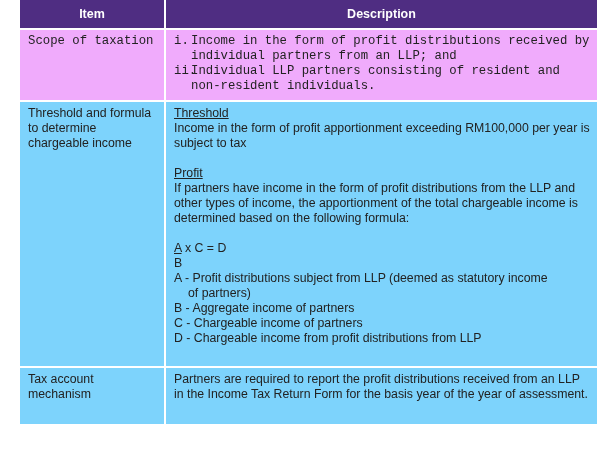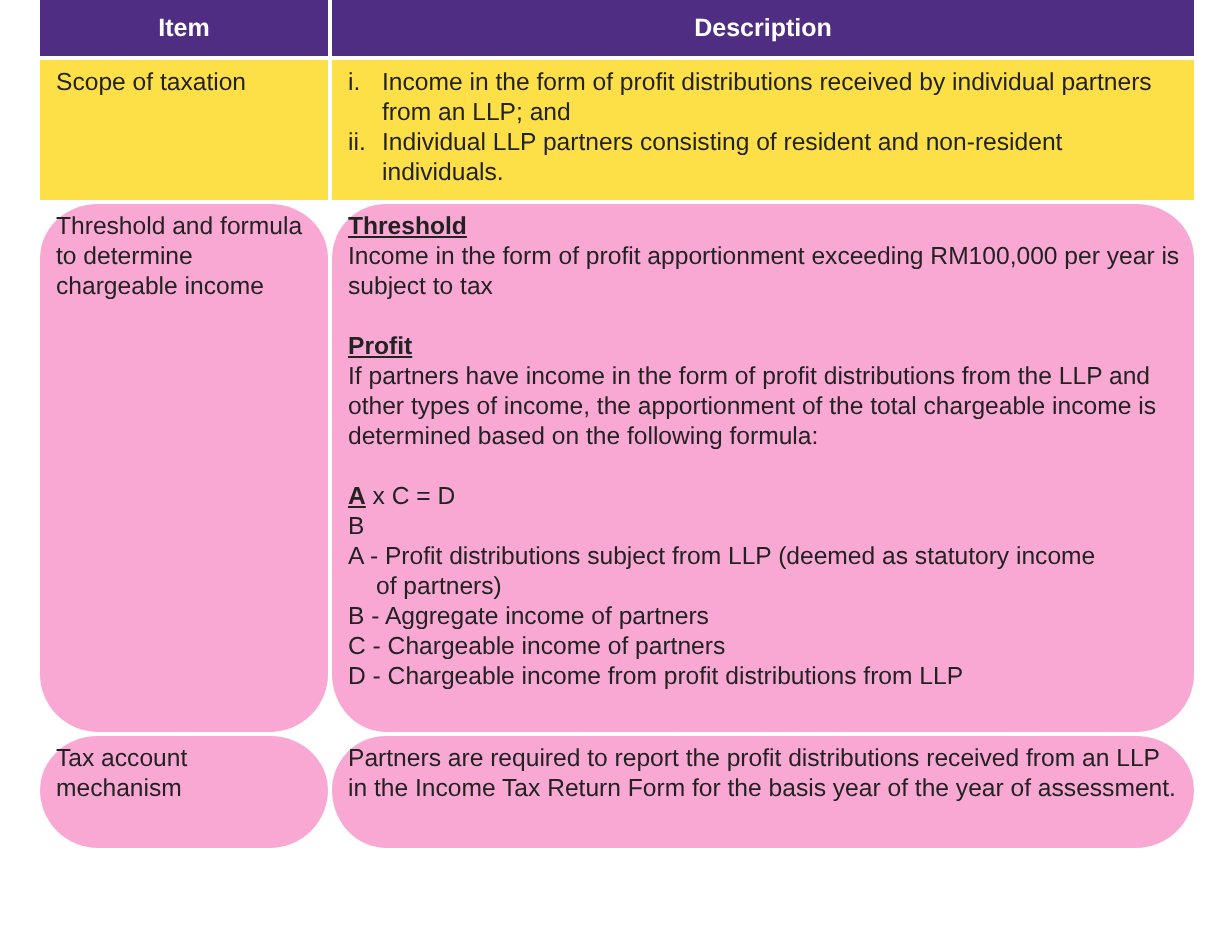--- a/index.html
+++ b/index.html
@@ -5,27 +5,27 @@
   html, body { margin: 0; padding: 0; background: #ffffff; }
   body { width: 607px; height: 468px; overflow: hidden; position: relative;
          font-family: "Liberation Sans", sans-serif; color: #222; }
   table.tax { position: absolute; left: 0; top: 0; width: 597px;
               border-collapse: separate; border-spacing: 0; font-size: 12.3px; line-height: 15px; padding-left: 20px; }
   table.tax th { background: #4f2d82; color: #fff; font-weight: bold; font-size: 12.5px;
                  height: 28px; padding: 0; text-align: center; }
   table.tax th + th { border-left: 2px solid #fff; }
   table.tax td { vertical-align: top; padding: 4px 7px 4px 8px; border-top: 2px solid #fff; }
   table.tax td + td { border-left: 2px solid #fff; padding-left: 8px; }
-  tr.odd td { background: #fde047; }
-  tr.even td { background: #f9a8d4; border-radius: 29px; }
+  tr.odd td { background: #f0abfc; font-family: Liberation Mono, monospace; }
+  tr.even td { background: #7dd3fc; }
   .col-item { width: 144px; }
   ol.roman { margin: 0; padding: 0; list-style: none; }
   ol.roman li { position: relative; padding-left: 17px; }
   ol.roman li .num { position: absolute; left: 0; }
-  .ul { text-decoration: underline; font-weight: bold; }
+  .ul { text-decoration: underline; }
   .gap { height: 15px; }
   .hang { padding-left: 0; }
   .hang .cont { padding-left: 14px; display: block; }
 </style>
 </head>
 <body>
 
 <table class="tax">
   <thead>
     <tr>

